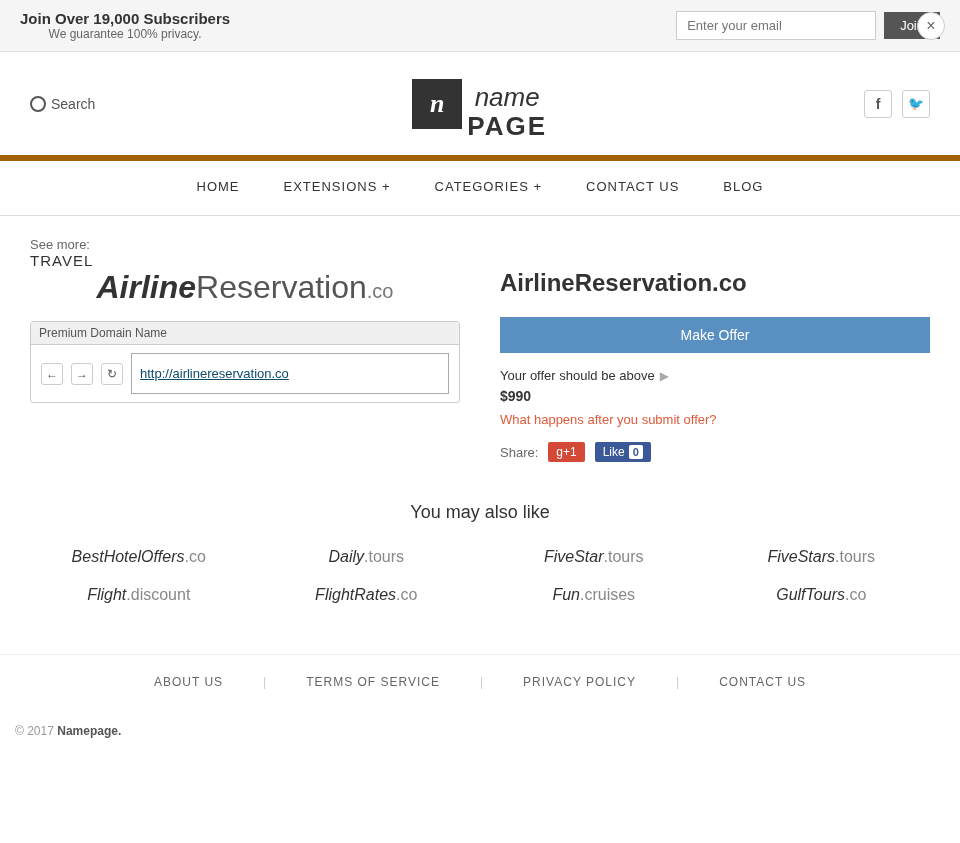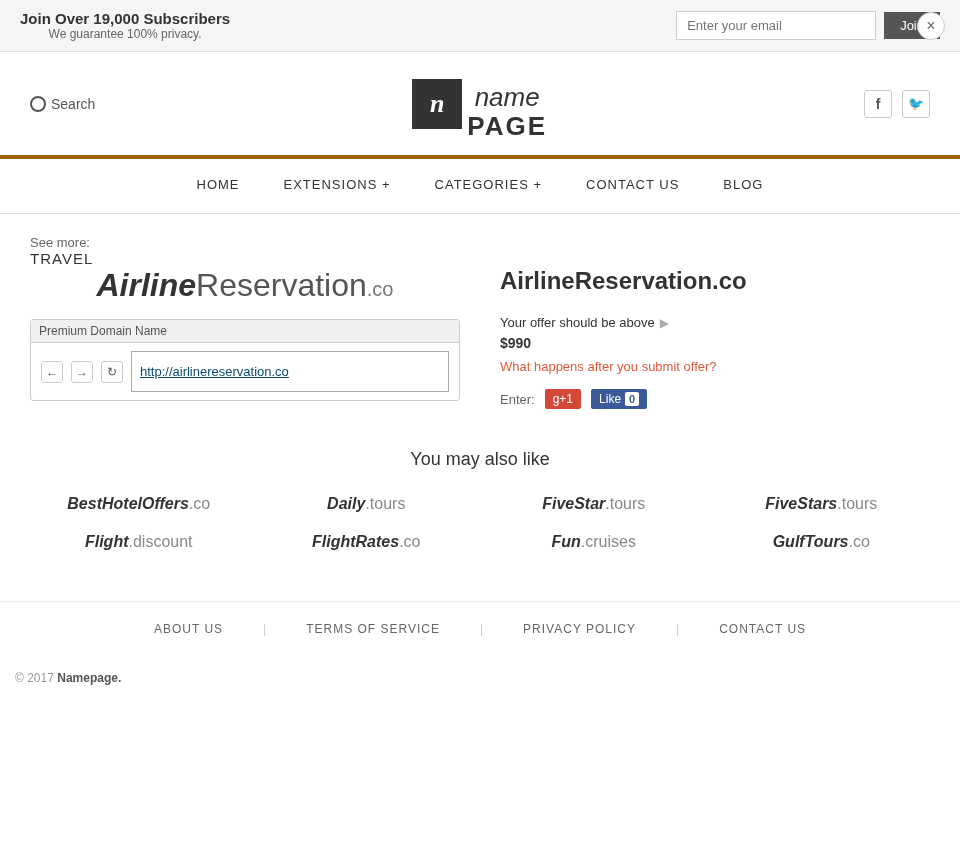--- a/index.html
+++ b/index.html
@@ -64,21 +64,21 @@
       justify-content: center;
       font-size: 16px;
       color: #666;
     }
 
     
     .header {
       display: flex;
       justify-content: space-between;
       padding: 15px 30px;
-      border-bottom: 4px solid #a16207;
+      border-bottom: 6px solid #a16207;
     }
     .search-area {
       display: flex;
       align-items: center;
       gap: 5px;
       color: #555;
       cursor: pointer;
       font-size: 14px;
     }
     .search-icon-circle {
@@ -361,21 +361,21 @@
     .domain-grid-item {
       text-align: center;
       cursor: pointer;
     }
     .domain-grid-item .domain-display {
       font-size: 16px;
       color: #333;
       font-weight: normal;
     }
     .domain-display .d-bold {
-      font-weight: bold;
+      font-weight: normal;
       font-style: italic;
     }
     .domain-display .d-tld {
       color: #888;
     }
 
     
     .footer-links {
       background: #fff;
       border-top: 1px solid #eee;
@@ -477,28 +477,29 @@
           <div class="browser-nav-btn">←</div>
           <div class="browser-nav-btn">→</div>
           <div class="browser-nav-btn">↻</div>
           <div class="browser-url">http://airlinereservation.co</div>
         </div>
       </div>
     </div>
 
     <div class="domain-info">
       <div class="domain-name-heading">AirlineReservation.co</div>
+      <button class="make-offer-btn">Make Offer</button>
       <div class="offer-info">
         <span>Your offer should be above</span>
         <span class="offer-arrow">▶</span>
       </div>
       <div class="offer-amount">$990</div>
       <div class="what-happens-link">What happens after you submit offer?</div>
       <div class="share-area">
-        <span class="share-label">Enter:</span>
+        <span class="share-label">Share:</span>
         <button class="gplus-btn">g+1</button>
         <button class="fb-like-btn">
           <span>Like</span>
           <span class="fb-count">0</span>
         </button>
       </div>
     </div>
 
   </div>
 

